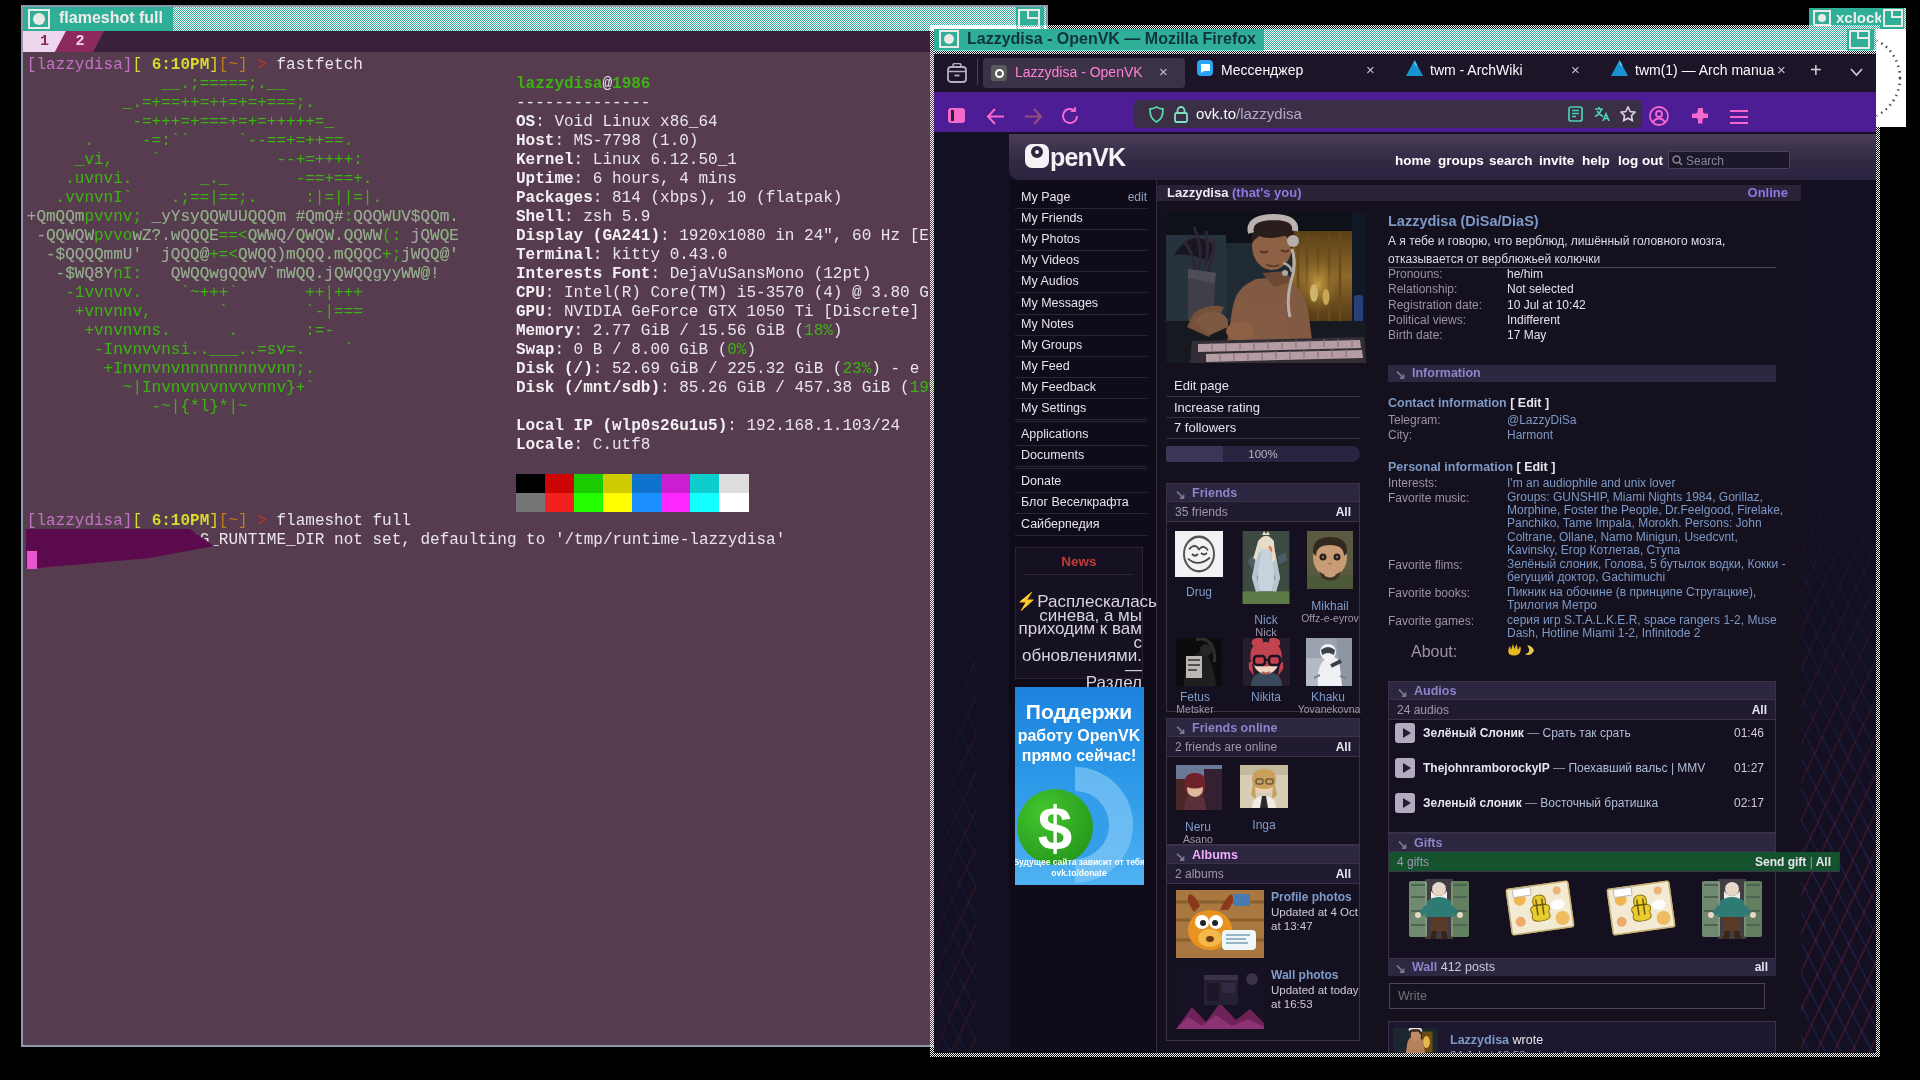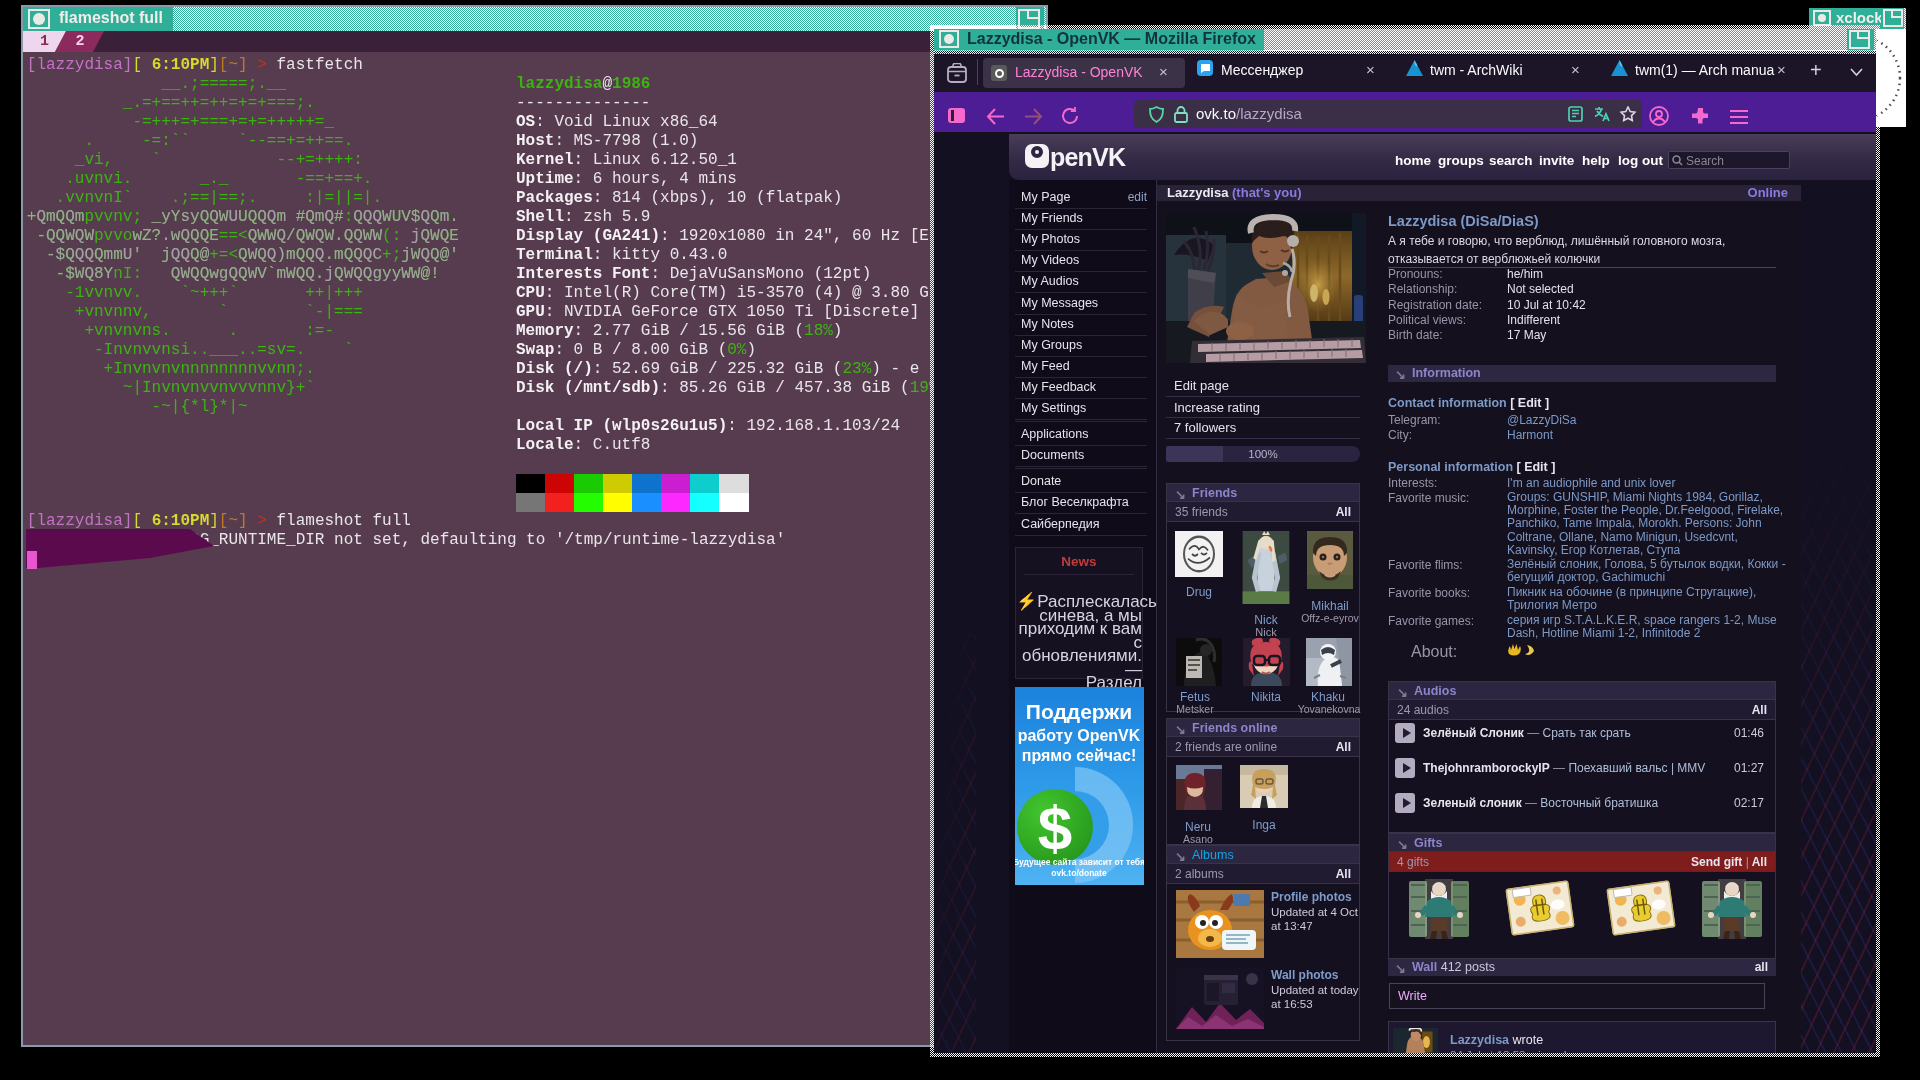--- a/index.html
+++ b/index.html
@@ -478,21 +478,21 @@
           <path d="M12 43 q0 -12 12 -12 q12 0 12 12z" fill="#f0ece2"></path>
           <path d="M22 31 l4 0 2 12 h-8z" fill="#2a2a30"></path>
           <ellipse cx="24" cy="17" rx="10" ry="11" fill="#ecd0b4"></ellipse>
           <path d="M13 20 q-4 -16 11 -16 q15 0 11 16 l2 10 -5 4 1 -12 q-9 4 -18 0 l1 12 -5 -4z" fill="#c8a05c"></path>
           <rect x="16" y="14" width="7" height="5" rx="2" fill="none" stroke="#6a5a40" stroke-width="1.5"></rect>
           <rect x="26" y="14" width="7" height="5" rx="2" fill="none" stroke="#6a5a40" stroke-width="1.5"></rect>
         </svg>
 <div class="abs" style="left:294px;top:685px;width:72px;text-align:center;font-size:12px;color:#7f9cc9;font-weight:normal">Inga</div>
 <div class="abs" style="left:232px;top:712px;width:194px;height:19px;background:#2c2640;border:1px solid #3a3348">
           <span class="abs" style="left:6px;top:3px;width:15px;height:15px;color:#7e7790;font-size:13px;font-weight:bold;text-align:center;line-height:15px">↘</span>
-          <span class="abs" style="left:25px;top:2px;font-size:12.5px;font-weight:normal;color:#0ea5e9">Albums</span>
+          <span class="abs" style="left:25px;top:2px;font-size:12.5px;font-weight:bold;color:#f0abfc">Albums</span>
         </div>
         <div class="abs" style="left:232px;top:731px;width:194px;height:20px;background:#211b31;border:1px solid #3a3348;border-top:0">
           <span class="abs" style="left:8px;top:3px;font-size:12px;color:#9f98ad">2 albums</span>
           <span class="abs" style="right:8px;top:3px;font-size:12px;font-weight:bold;color:#e8e4ee">All</span>
         </div>
 <div class="abs" style="left:232px;top:751px;width:194px;height:157px;background:#151020;border:1px solid #3a3348;border-top:0"></div>
 <svg class="abs" style="left:242px;top:757px" width="88" height="68" viewBox="0 0 88 68">
           <rect width="88" height="68" fill="#a87840"></rect>
           <path d="M0 12h88M0 30h88M0 50h88" stroke="#8a5f2e" stroke-width="3"></path>
           <rect x="58" y="4" width="16" height="12" fill="#4a7ab0"></rect>
@@ -577,21 +577,21 @@
 <div class="abs" style="left:489px;top:628px;font-size:12px;color:#e8e4ee"><b>ThejohnramborockyIP</b> <span style="color:#9f98ad">—</span> <span style="color:#aebed8">Поехавший вальс | MMV</span></div>
 <div class="abs" style="left:760px;top:628px;width:70px;text-align:right;font-size:12px;color:#cfc9dc">01:27</div>
 <div class="abs" style="left:461px;top:660px;width:20px;height:20px;background:#b3abc0;border-radius:3px"></div>
 <div class="abs" style="left:469px;top:665px;width:0;height:0;border-left:8px solid #231c30;border-top:5px solid transparent;border-bottom:5px solid transparent"></div>
 <div class="abs" style="left:489px;top:663px;font-size:12px;color:#e8e4ee"><b>Зеленый слоник</b> <span style="color:#9f98ad">—</span> <span style="color:#aebed8">Восточный братишка</span></div>
 <div class="abs" style="left:760px;top:663px;width:70px;text-align:right;font-size:12px;color:#cfc9dc">02:17</div>
 <div class="abs" style="left:454px;top:700px;width:388px;height:19px;background:#2c2640;border:1px solid #3a3348">
           <span class="abs" style="left:6px;top:3px;width:15px;height:15px;color:#7e7790;font-size:13px;font-weight:bold;text-align:center;line-height:15px">↘</span>
           <span class="abs" style="left:25px;top:2px;font-size:12.5px;font-weight:bold;color:#8d85c9">Gifts</span>
         </div>
-        <div class="abs" style="left:454px;top:719px;width:388px;height:20px;background:#7f1d1d;border:1px solid #3a3348;border-top:0">
+        <div class="abs" style="left:454px;top:719px;width:452px;height:20px;background:#14532d;border:1px solid #3a3348;border-top:0">
           <span class="abs" style="left:8px;top:3px;font-size:12px;color:#9f98ad">4 gifts</span>
           <span class="abs" style="right:8px;top:3px;font-size:12px;font-weight:bold;color:#e8e4ee">Send gift <span style="color:#9f98ad;font-weight:normal">|</span> All</span>
         </div>
 <div class="abs" style="left:454px;top:739px;width:388px;height:87px;background:#14101f;border:1px solid #3a3348;border-top:0"></div>
 <svg class="abs" style="left:473px;top:744px" width="64" height="64" viewBox="0 0 64 64">
           <rect x="2" y="4" width="18" height="56" rx="2" fill="#6f8a70"></rect>
           <rect x="44" y="4" width="18" height="56" rx="2" fill="#62805f"></rect>
           <path d="M4 8h14M4 20h14M4 34h14M4 48h14M46 8h14M46 20h14M46 34h14M46 48h14" stroke="#4c6450" stroke-width="2"></path>
           <rect x="18" y="2" width="28" height="60" fill="#caC3a6" opacity=".25"></rect>
           <ellipse cx="32" cy="12" rx="7" ry="7" fill="#e8d5c2"></ellipse>
@@ -646,21 +646,21 @@
           <rect x="24" y="40" width="16" height="14" fill="#5a3a28"></rect>
           <path d="M25 54 l-2 8 h6 l1 -8z M39 54 l2 8 h-6 l-1 -8z" fill="#3a2418"></path>
           <path d="M26 10 q6 -6 12 0" stroke="#ddd" stroke-width="2" fill="none"></path>
         </svg>
 <div class="abs" style="left:454px;top:826px;width:388px;height:17px;background:#2d2742">
           <span class="abs" style="left:5px;top:2px;width:15px;height:15px;color:#7e7790;font-size:13px;font-weight:bold;text-align:center;line-height:15px">↘</span>
           <span class="abs" style="left:24px;top:1px;font-size:12.5px;color:#cfc9dc"><b style="color:#8d85c9">Wall</b> 412 posts</span>
           <span class="abs" style="right:8px;top:1px;font-size:12px;font-weight:bold;color:#e8e4ee">all</span>
         </div>
 <div class="abs" style="left:455px;top:850px;width:376px;height:26px;background:#16111f;border:1px solid #494259">
-          <span class="abs" style="left:8px;top:5px;font-size:12.5px;color:#f0abfc">Write</span>
+          <span class="abs" style="left:8px;top:5px;font-size:12.5px;color:#737373">Write</span>
         </div>
 <div class="abs" style="left:454px;top:888px;width:388px;height:35px;background:#1d1830;border:1px solid #3a3348"></div>
 <svg class="abs" style="left:456px;top:895px" width="51" height="28" viewBox="0 0 51 32">
           <rect width="51" height="32" fill="#1c262e"></rect>
           <rect x="33" y="4" width="12" height="24" fill="#6b4a16"></rect>
           <ellipse cx="38" cy="16" rx="4" ry="7" fill="#e3b84f"></ellipse>
           <path d="M14 32 l2 -14 q1 -6 5 -8 l6 -1 5 3 q3 3 3 8 l2 12z" fill="#b5805c"></path>
           <ellipse cx="26" cy="8" rx="6" ry="7" fill="#c08a64"></ellipse>
           <path d="M20 6 q0 -6 6 -6 q6 0 6 5 q0 2 -1 3 q-1 -4 -4 -4 q-4 1 -6 0z" fill="#3d2d24"></path>
           <path d="M19 3 q-2 -3 7 -3 q7 0 6 4" stroke="#f0ebe6" stroke-width="2" fill="none"></path>

